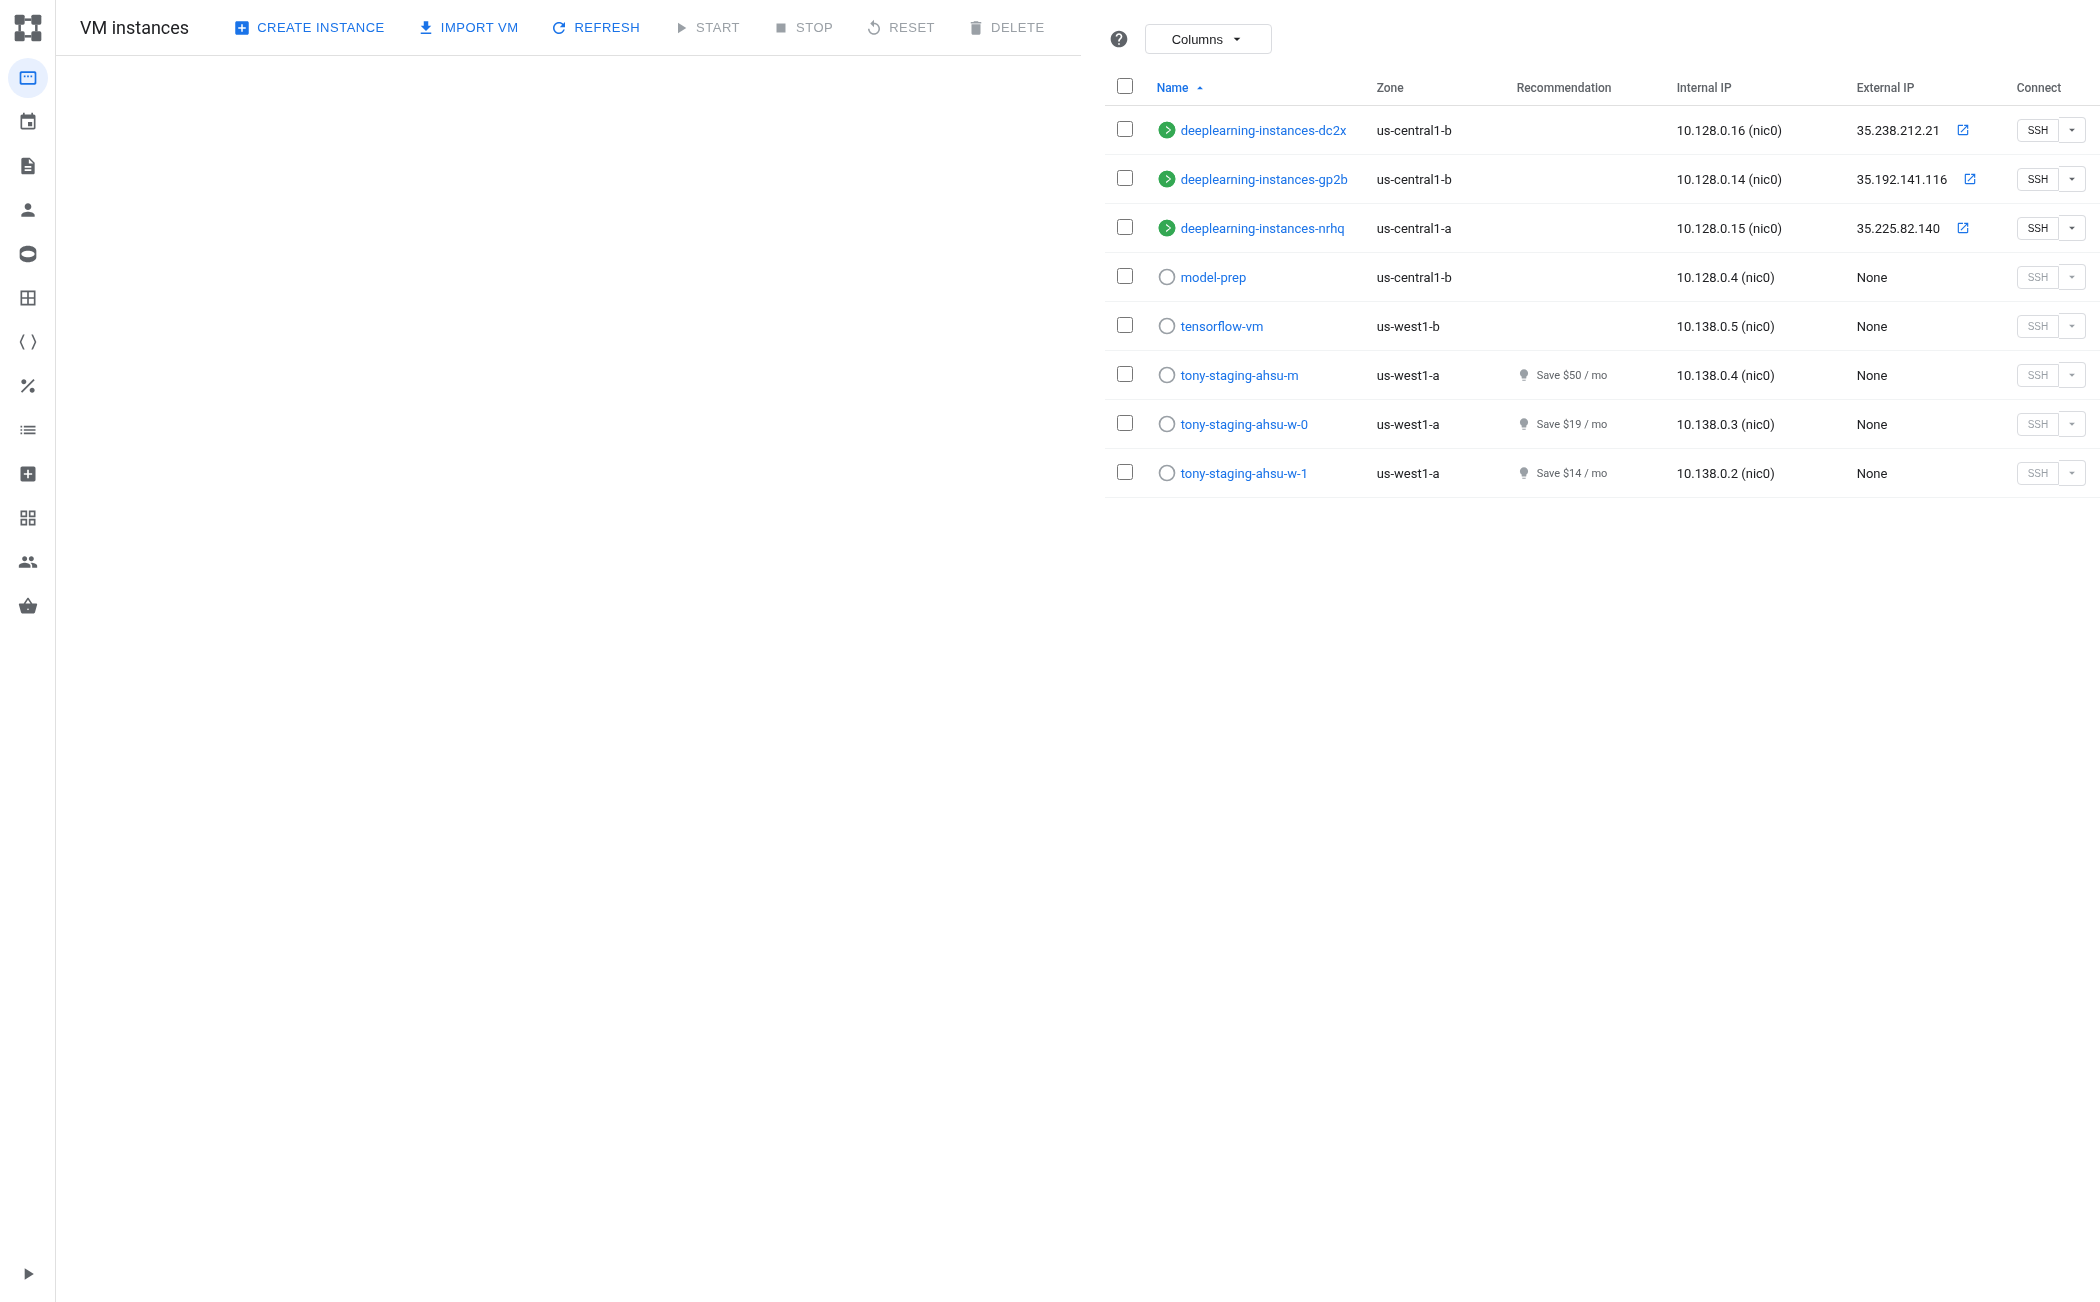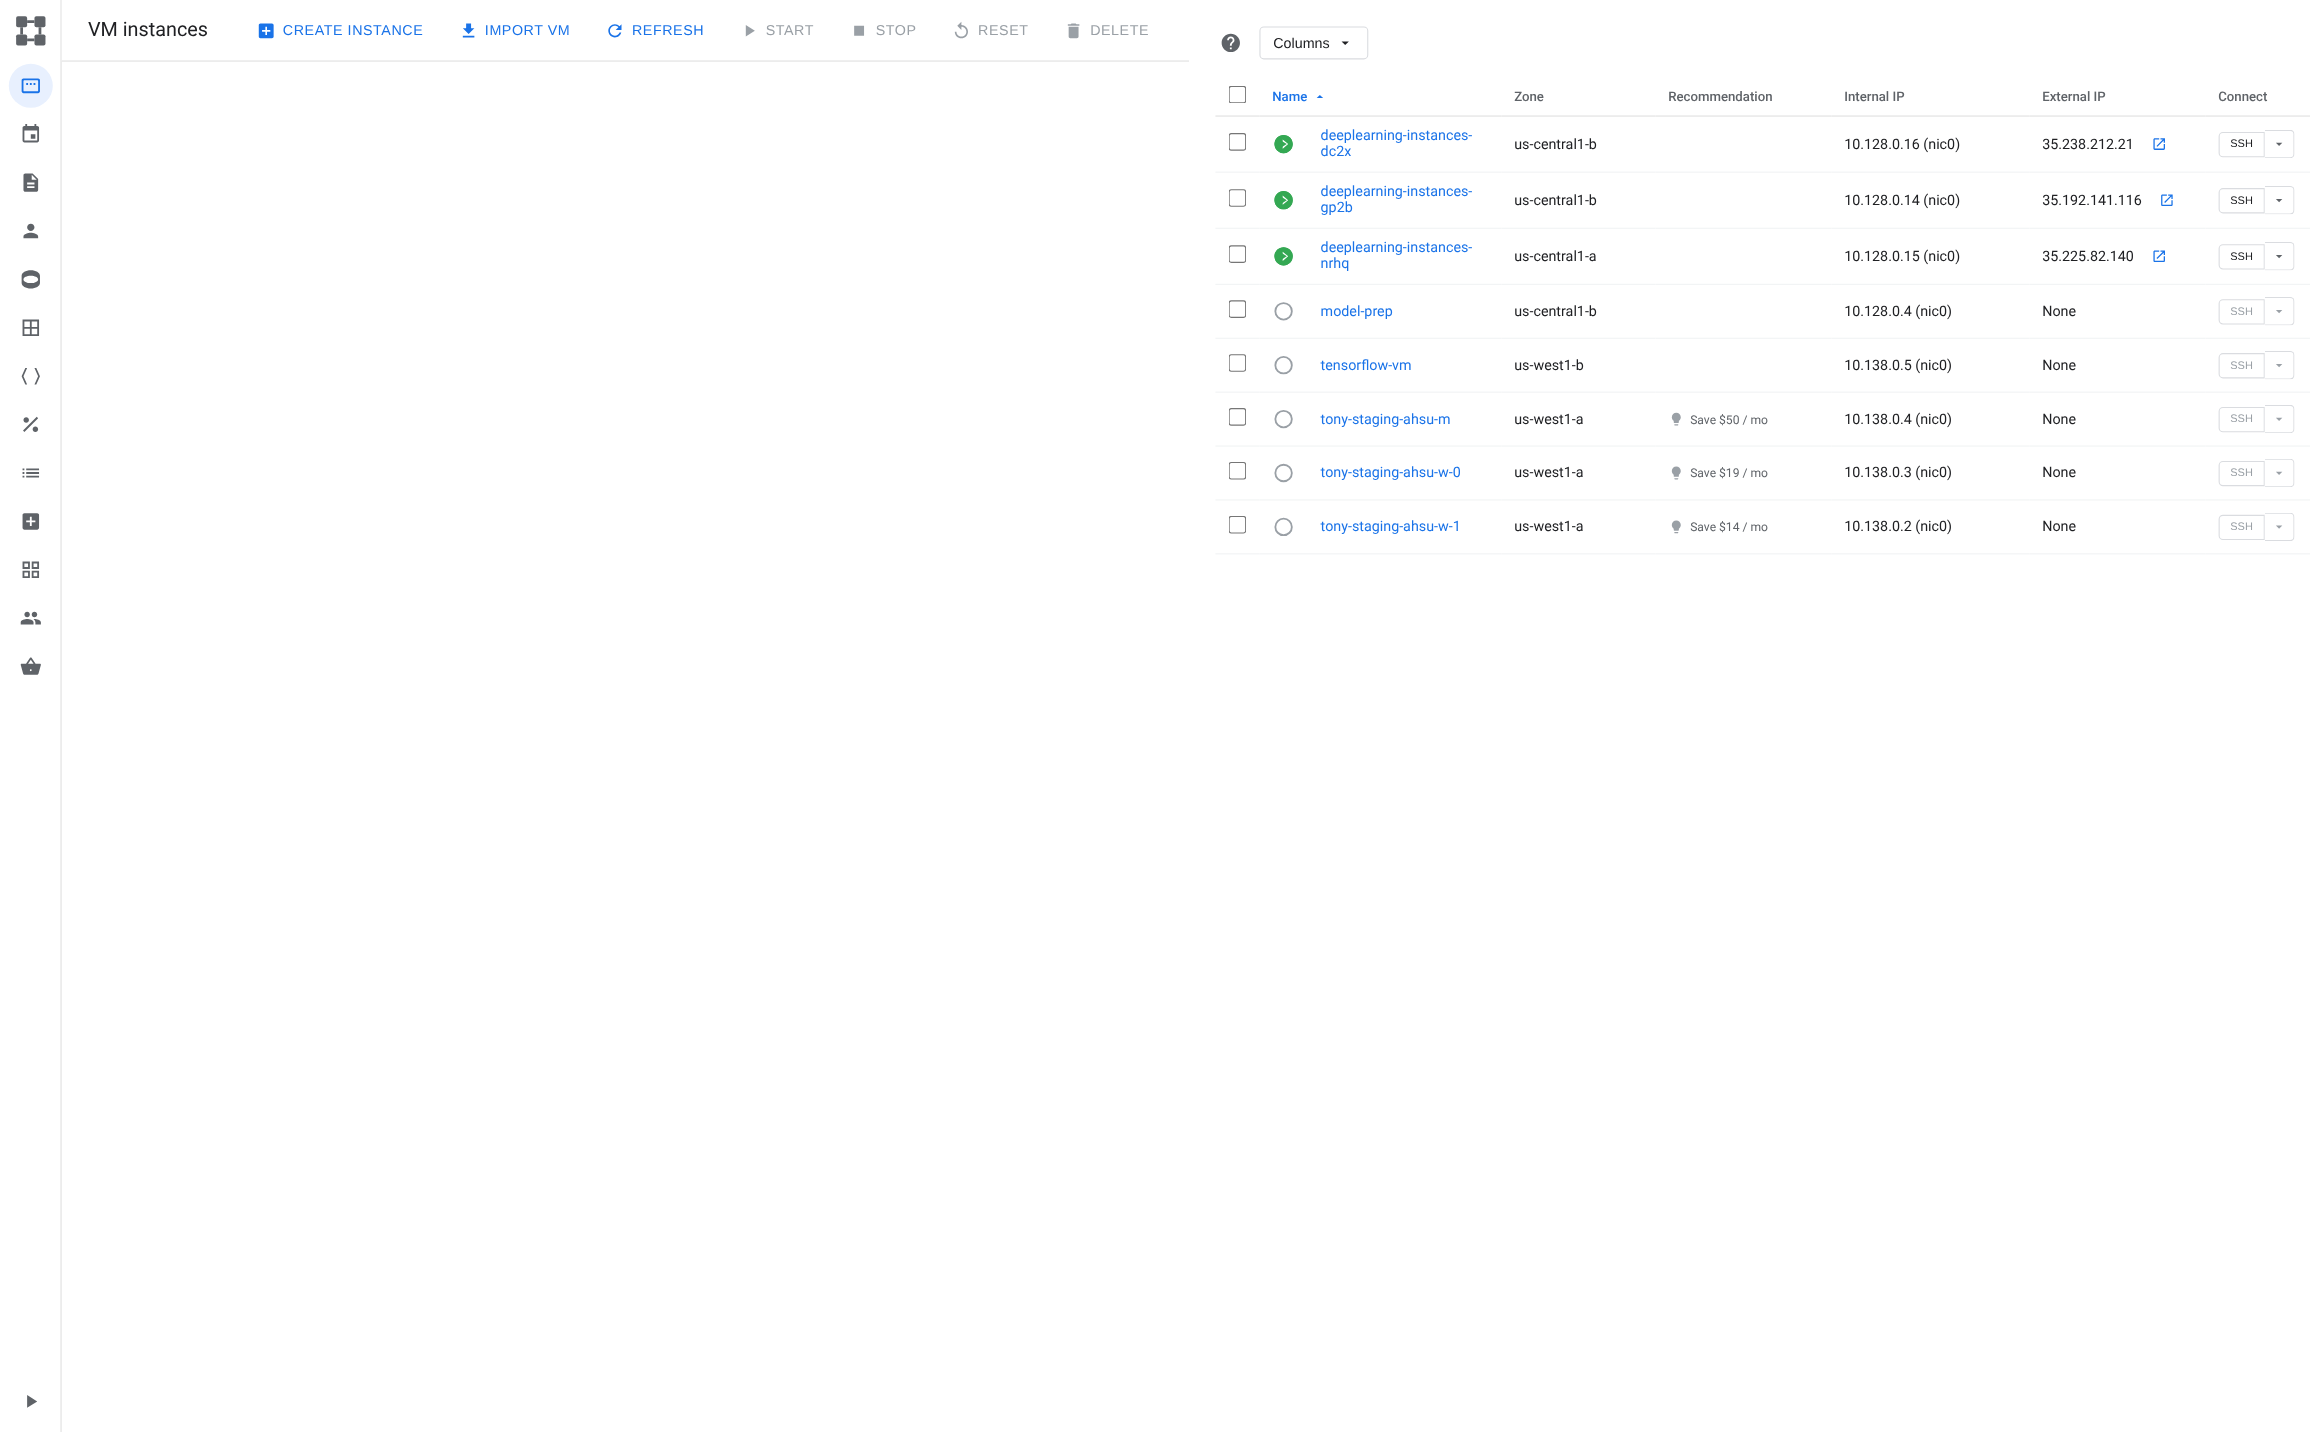--- a/index.html
+++ b/index.html
@@ -136,21 +136,21 @@
       width: 28px; height: 28px;
       display: flex; align-items: center; justify-content: center;
       color: #5f6368;
       cursor: pointer;
       border-radius: 50%;
     }
     .columns-btn {
       display: flex;
       align-items: center;
       gap: 6px;
-      padding: 6px 12px;
+      padding: 6px 26px;
       border: 1px solid #dadce0;
       border-radius: 4px;
       background: #fff;
       cursor: pointer;
       font-size: 13px;
       color: #202124;
     }
 
     
     .table-wrapper { width: 100%; }
@@ -197,21 +197,21 @@
       align-items: center;
       justify-content: center;
       flex-shrink: 0;
     }
     .status-running { color: #34a853; }
     .status-stopped { color: #9aa0a6; }
 
     .vm-name-cell {
       display: flex;
       align-items: center;
-      gap: 24px;
+      gap: 4px;
     }
     .vm-name-link {
       color: #1a73e8;
       cursor: pointer;
       text-decoration: none;
     }
 
     .external-ip-cell {
       display: flex;
       align-items: center;

